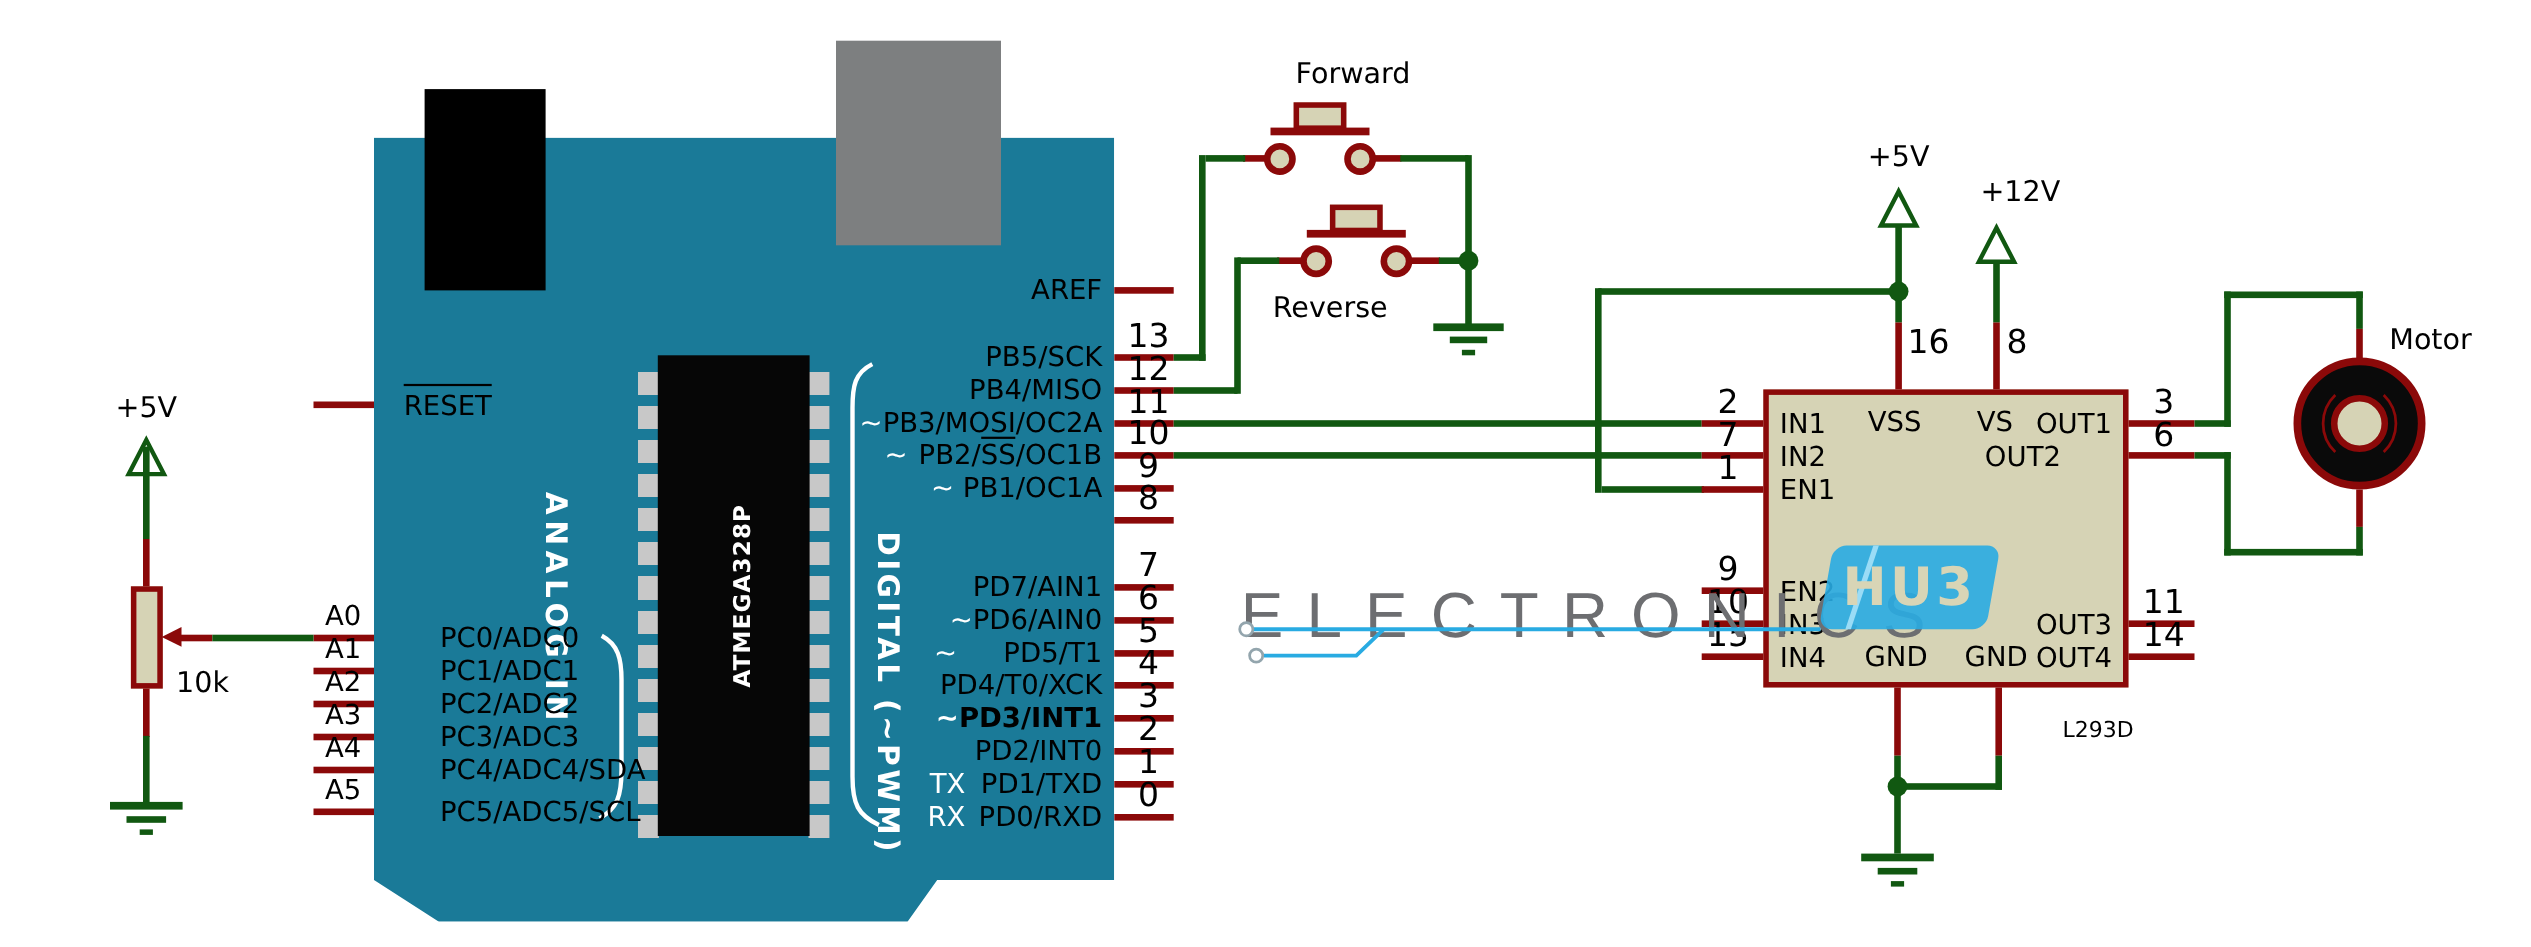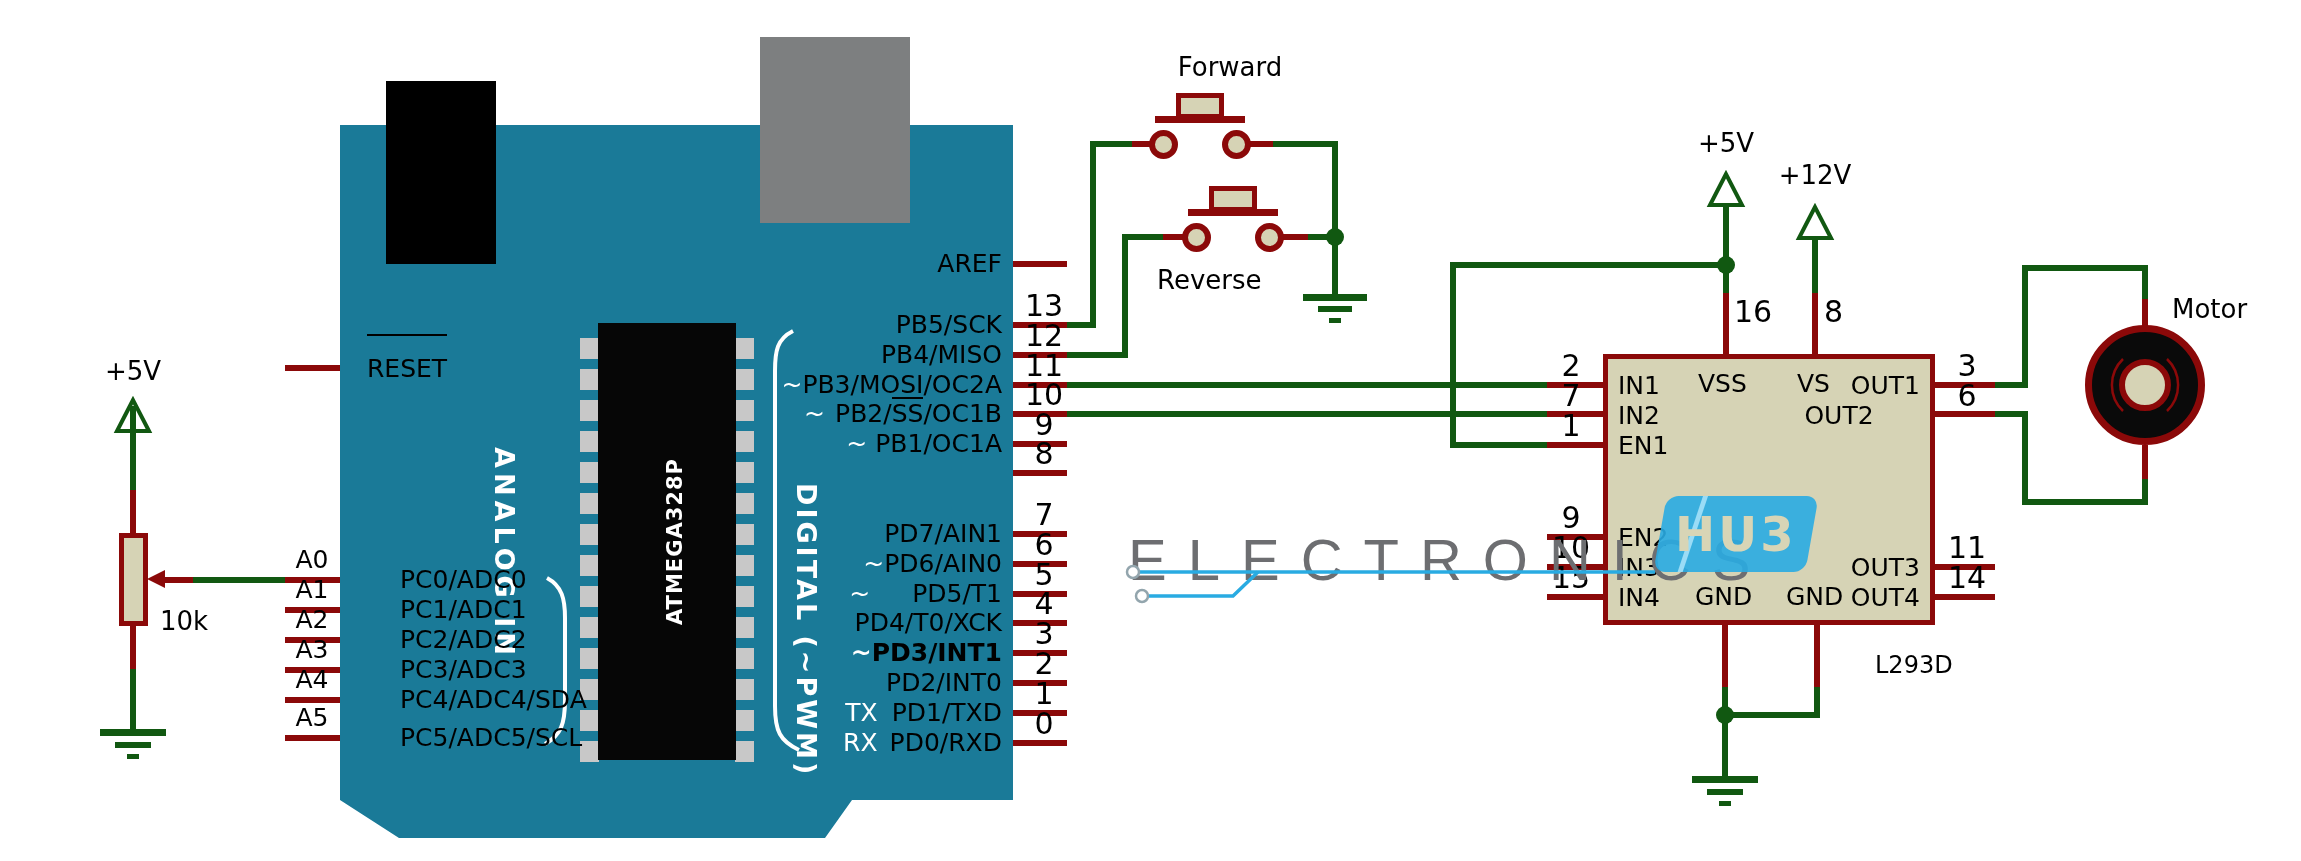--- a/index.html
+++ b/index.html
@@ -46,21 +46,21 @@
   <div class="abs" style="left:760px;top:37px;width:150px;height:186px;background:#7d7f80;z-index:2;"></div>
 
   <div class="abs" style="left:598px;top:323px;width:138px;height:437px;background:#060606;z-index:3;"></div>
   <div class="abs" style="left:580px;top:338px;width:19px;height:424px;z-index:2;background:repeating-linear-gradient(180deg,#c8c8c8 0 21px,rgba(0,0,0,0) 21px 31px);"></div>
   <div class="abs" style="left:735px;top:338px;width:19px;height:424px;z-index:2;background:repeating-linear-gradient(180deg,#c8c8c8 0 21px,rgba(0,0,0,0) 21px 31px);"></div>
   <div class="vtext" style="left:663px;top:625px;width:140px;font-size:21px;letter-spacing:1px;transform:rotate(-90deg);transform-origin:0 0;z-index:4;">ATMEGA328P</div>
 
   <div class="vtext" style="left:520px;top:447px;width:240px;font-size:27px;letter-spacing:5px;transform:rotate(90deg);transform-origin:0 0;">ANALOG IN</div>
   <div class="vtext" style="left:822px;top:483px;width:320px;font-size:27px;letter-spacing:3px;transform:rotate(90deg);transform-origin:0 0;">DIGITAL (~PWM)</div>
 
-  <div class="llabel" style="left:367px;top:355px;"><span class="ovl" style="padding-top:18px;">RESET</span></div>
+  <div class="llabel" style="left:367px;top:355px;"><span class="ovl" style="padding-top:3px;">RESET</span></div>
   <div class="r" style="left:285px;top:365px;width:55px;height:6px;"></div>
 
   <div class="rlabel" style="top:249px;">AREF</div>
   <div class="r" style="left:1013px;top:261px;width:54px;height:6px;"></div>
 
   <div class="rlabel" style="top:310px;"><span>PB5/SCK</span></div>
   <div class="rlabel" style="top:340px;"><span>PB4/MISO</span></div>
   <div class="rlabel" style="top:370px;"><span class="white">~</span><span>PB3/MOSI/OC2A</span></div>
   <div class="rlabel" style="top:399px;"><span class="white" style="margin-right:10px;">~</span><span>PB2/</span><span class="ovl">SS</span><span>/OC1B</span></div>
   <div class="rlabel" style="top:429px;"><span class="white" style="margin-right:8px;">~</span><span>PB1/OC1A</span></div>
@@ -199,37 +199,37 @@
   <div class="ic-label" style="left:1618px;top:553px;">IN3</div>
   <div class="ic-label" style="left:1618px;top:583px;">IN4</div>
   <div class="ic-label" style="left:1698px;top:369px;text-align:center;">VSS</div>
   <div class="ic-label" style="left:1797px;top:369px;">VS</div>
   <div class="ic-label" style="left:1695px;top:582px;">GND</div>
   <div class="ic-label" style="left:1786px;top:582px;">GND</div>
   <div class="ic-label" style="left:1758px;top:371px;width:162px;text-align:right;">OUT1</div>
   <div class="ic-label" style="left:1758px;top:401px;width:162px;text-align:center;">OUT2</div>
   <div class="ic-label" style="left:1758px;top:553px;width:162px;text-align:right;">OUT3</div>
   <div class="ic-label" style="left:1758px;top:583px;width:162px;text-align:right;">OUT4</div>
-  <div class="free-label" style="left:1875px;top:651px;font-size:24px;">L293D</div>
+  <div class="free-label" style="left:1875px;top:651px;font-size:20px;">L293D</div>
 
   <div class="num" style="left:1545px;width:52px;top:350px;">2</div>
   <div class="num" style="left:1545px;width:52px;top:380px;">7</div>
   <div class="num" style="left:1545px;width:52px;top:410px;">1</div>
   <div class="num" style="left:1545px;width:52px;top:502px;">9</div>
   <div class="num" style="left:1545px;width:52px;top:532px;">10</div>
   <div class="num" style="left:1545px;width:52px;top:562px;">15</div>
   <div class="num" style="left:1734px;width:60px;top:296px;text-align:left;">16</div>
   <div class="num" style="left:1824px;width:60px;top:296px;text-align:left;">8</div>
   <div class="num" style="left:1941px;width:52px;top:350px;">3</div>
   <div class="num" style="left:1941px;width:52px;top:380px;">6</div>
   <div class="num" style="left:1941px;width:52px;top:532px;">11</div>
   <div class="num" style="left:1941px;width:52px;top:562px;">14</div>
 
   <div class="free-label" style="left:1668px;top:128px;width:116px;text-align:center;">+5V</div>
-  <div class="free-label" style="left:1757px;top:160px;width:116px;text-align:center;">+12V</div>
+  <div class="free-label" style="left:1757px;top:160px;width:116px;text-align:right;">+12V</div>
   <div class="w" style="left:1723px;top:205px;width:6px;height:88px;"></div>
   <div class="w" style="left:1812px;top:239px;width:6px;height:54px;"></div>
   <div class="dot" style="left:1717px;top:256px;"></div>
 
   <div class="w" style="left:1814px;top:687px;width:6px;height:31px;"></div>
   <div class="w" style="left:1722px;top:712px;width:98px;height:6px;"></div>
   <div class="w" style="left:1722px;top:687px;width:6px;height:89px;"></div>
   <div class="dot" style="left:1716px;top:706px;"></div>
   <div class="gbar" style="left:1692px;top:776px;width:66px;height:7px;"></div>
   <div class="gbar" style="left:1707px;top:789px;width:36px;height:6px;"></div>

